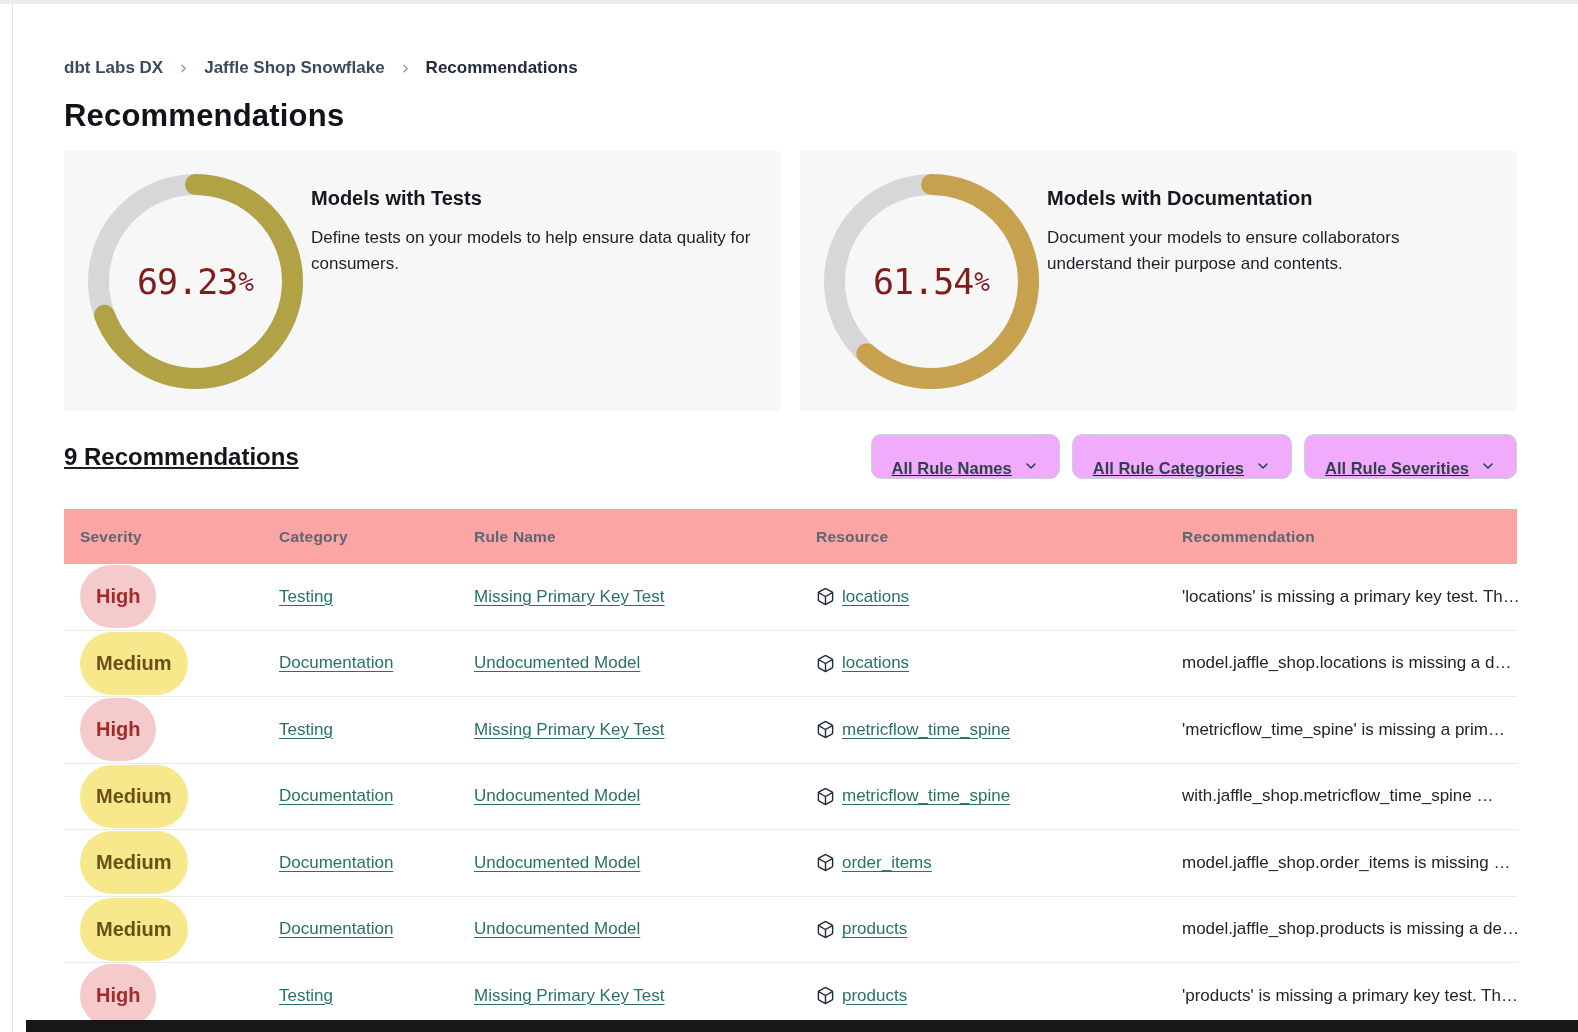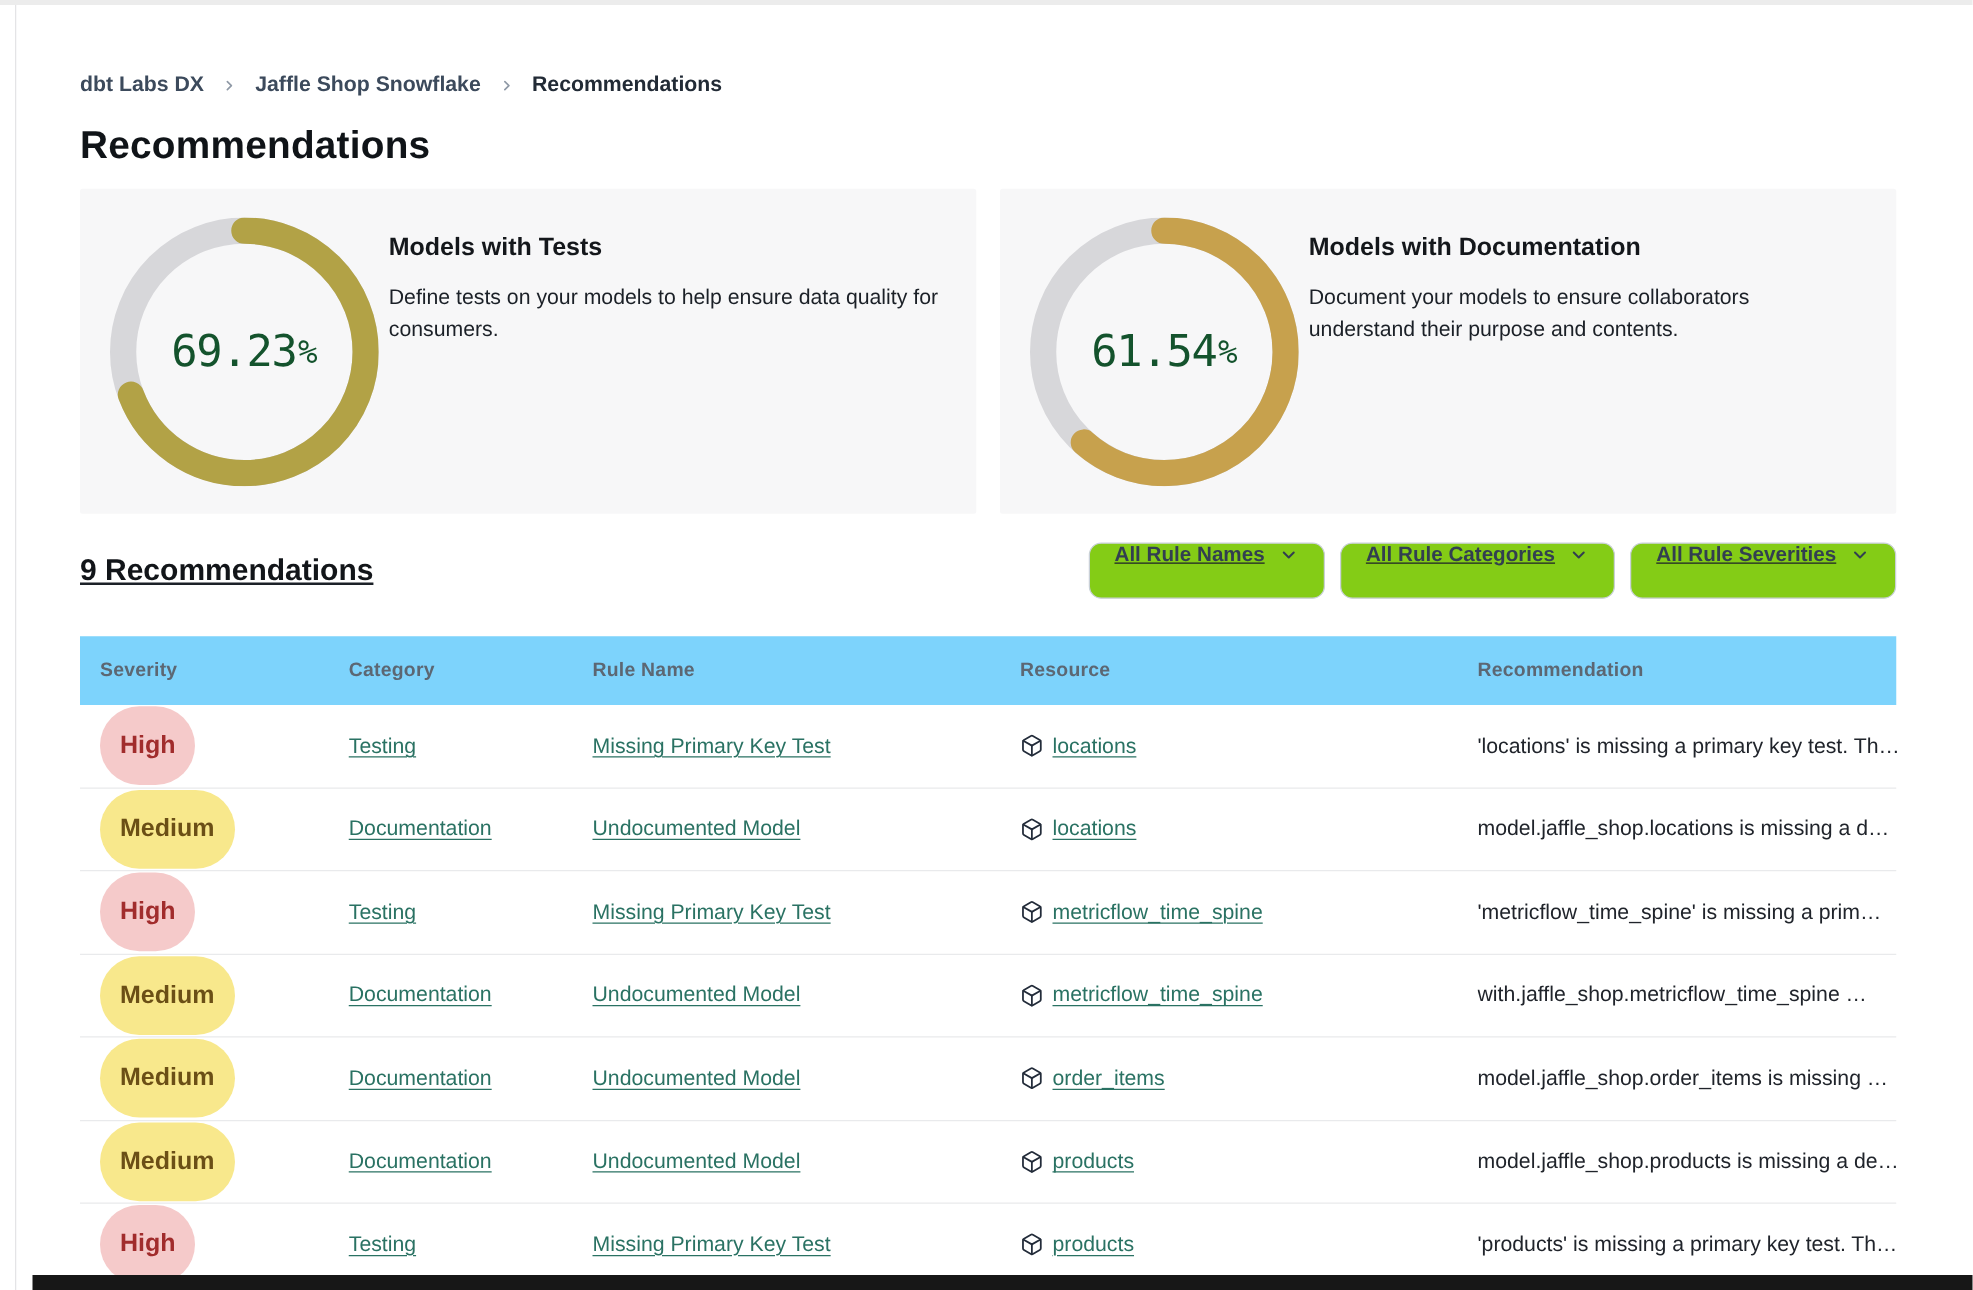--- a/index.html
+++ b/index.html
@@ -18,42 +18,42 @@
   .breadcrumb .sep { display:flex; align-items:center; color:#8f99a6; }
 
   h1.page-title { margin-top:20px; font-size:31px; font-weight:700; color:#101418; letter-spacing:0.2px; }
 
   
   .cards { display:flex; gap:19px; margin-top:17px; }
   .card { width:717px; height:260px; background:#f7f7f8; border-radius:2px; display:flex; padding:23px 0 0 24px; }
   .donut-wrap { position:relative; width:215px; height:215px; flex:0 0 auto; }
   .donut-wrap svg { display:block; }
   .donut-center { position:absolute; inset:0; display:flex; align-items:center; justify-content:center;
-    font-family:"DejaVu Sans Mono","Liberation Mono",monospace; color:#14532d; }
+    font-family:"DejaVu Sans Mono","Liberation Mono",monospace; color:#7f1d1d; }
   .donut-center .num { font-size:35px; font-weight:500; letter-spacing:-1px; }
   .donut-center .pct { font-size:26px; font-weight:500; margin-left:1px; }
   .card-text { margin-left:8px; padding-top:13px; }
   .card-text .card-title { font-size:20px; font-weight:700; color:#14171b; }
   .card-text .card-desc { margin-top:15px; font-size:17px; line-height:1.55; color:#1b2027; }
   .card:nth-child(1) .card-desc { max-width:452px; }
   .card:nth-child(2) .card-desc { max-width:372px; }
 
   
   .list-header { display:flex; align-items:center; justify-content:space-between; margin-top:23px;text-decoration:underline; }
   .count-label { font-size:24px; font-weight:600; color:#121519; }
   .filters { display:flex; gap:12px; }
-  .filter-btn { display:flex; align-items:flex-start; gap:11px; height:45px; padding:0 20px;
-    background:#84cc16; border:1px solid #c9d0d8; border-radius:10px; cursor:pointer;
+  .filter-btn { display:flex; align-items:flex-end; gap:11px; height:45px; padding:0 20px;
+    background:#f0abfc; border:1px solid #c9d0d8; border-radius:10px; cursor:pointer;
     font-family:inherit; font-size:16.5px; font-weight:600; color:#323f50; }
   .filter-btn svg { margin-top:1px; }
 
   
   .rec-table { margin-top:30px; }
   .t-head { display:grid; grid-template-columns:199px 195px 342px 366px 1fr; align-items:center;
-    height:55px; background:#7dd3fc; color:#5c6773; font-size:15.5px; font-weight:600; letter-spacing:0.2px; }
+    height:55px; background:#fca5a5; color:#5c6773; font-size:15.5px; font-weight:600; letter-spacing:0.2px; }
   .t-head > span { padding-left:16px; }
   .t-row { display:grid; grid-template-columns:199px 195px 342px 366px 1fr; align-items:center;
     height:66.5px; border-bottom:1px solid #e9eaec; font-size:17px; }
   .t-cell { padding-left:16px; display:flex; align-items:center; }
   .badge { display:inline-block; padding:20px 16px; border-radius:999px; font-size:20px; font-weight:700; }
   a.t-link { color:var(--link,#2a7263); text-decoration:underline; text-underline-offset:3px;
     text-decoration-thickness:1px; cursor:pointer; }
   .res-cell { gap:7px; }
   .cube { flex:0 0 auto; display:flex; }
   .rec-text { color:#20242b; white-space:nowrap; overflow:hidden; }

